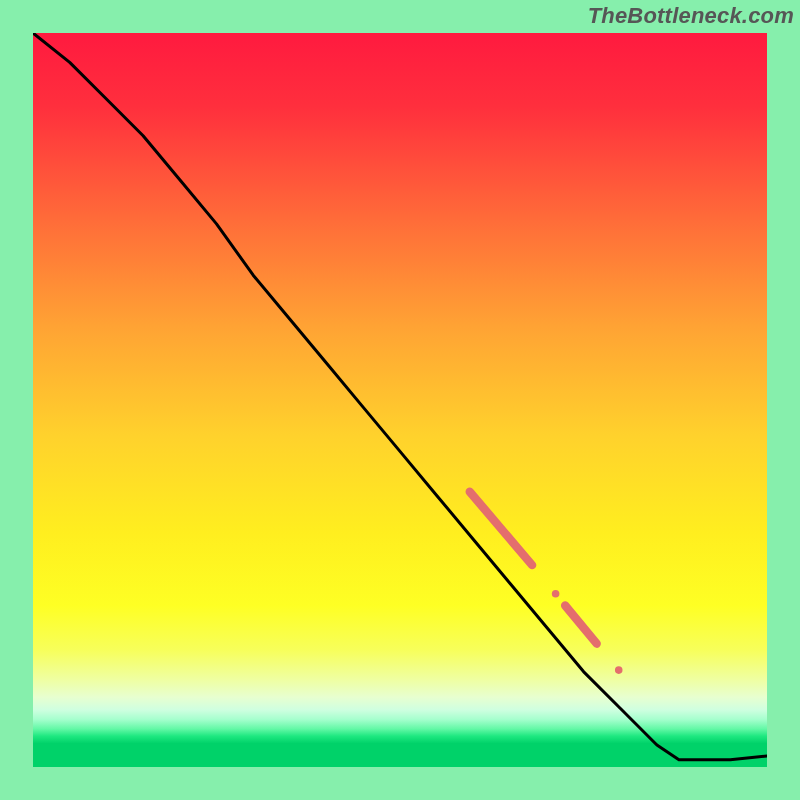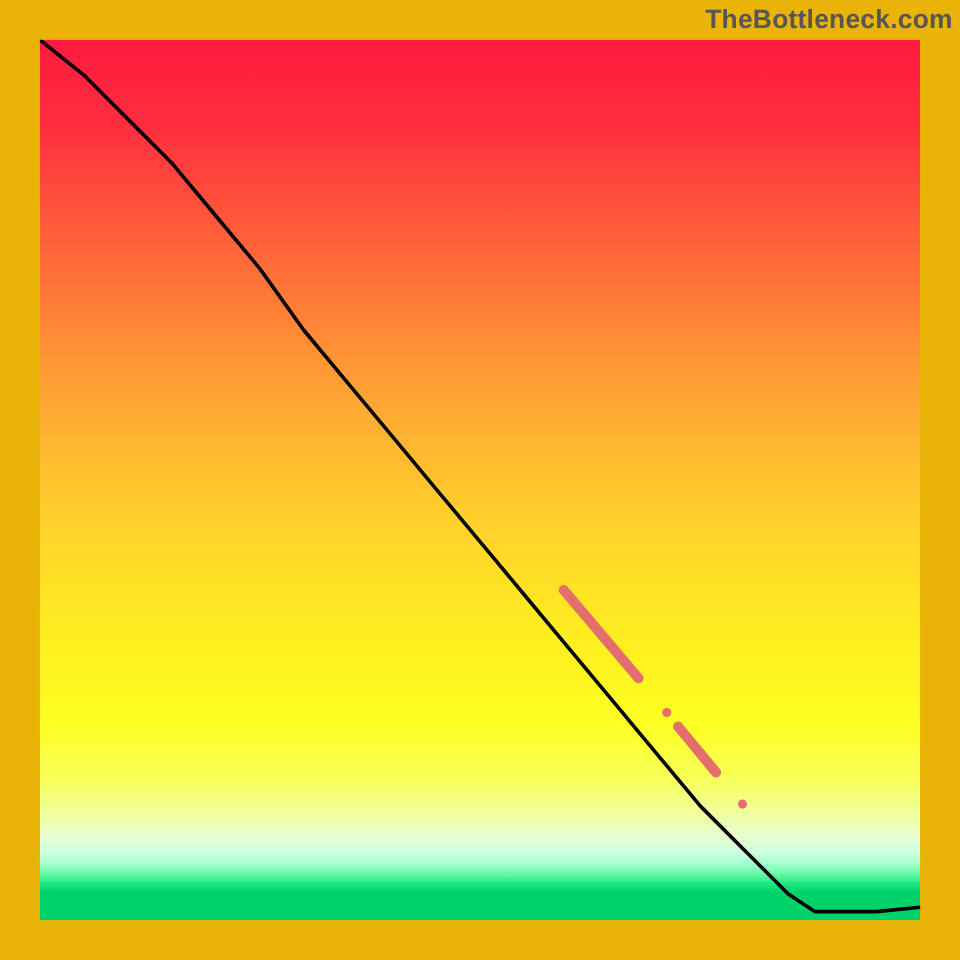--- a/index.html
+++ b/index.html
@@ -10,21 +10,22 @@
     background: #000;
     overflow: hidden;
     font-family: Arial, Helvetica, sans-serif;
   }
   .frame {
     position: absolute;
     left: 0;
     top: 0;
     width: 800px;
     height: 800px;
-    background: #eab308;
+    background: #86efac;
+    font-style: italic;
   }
   .plot-area {
     position: absolute;
     left: 33px;
     top: 33px;
     width: 734px;
     height: 734px;
     overflow: hidden;
   }
   .gradient-fill {

